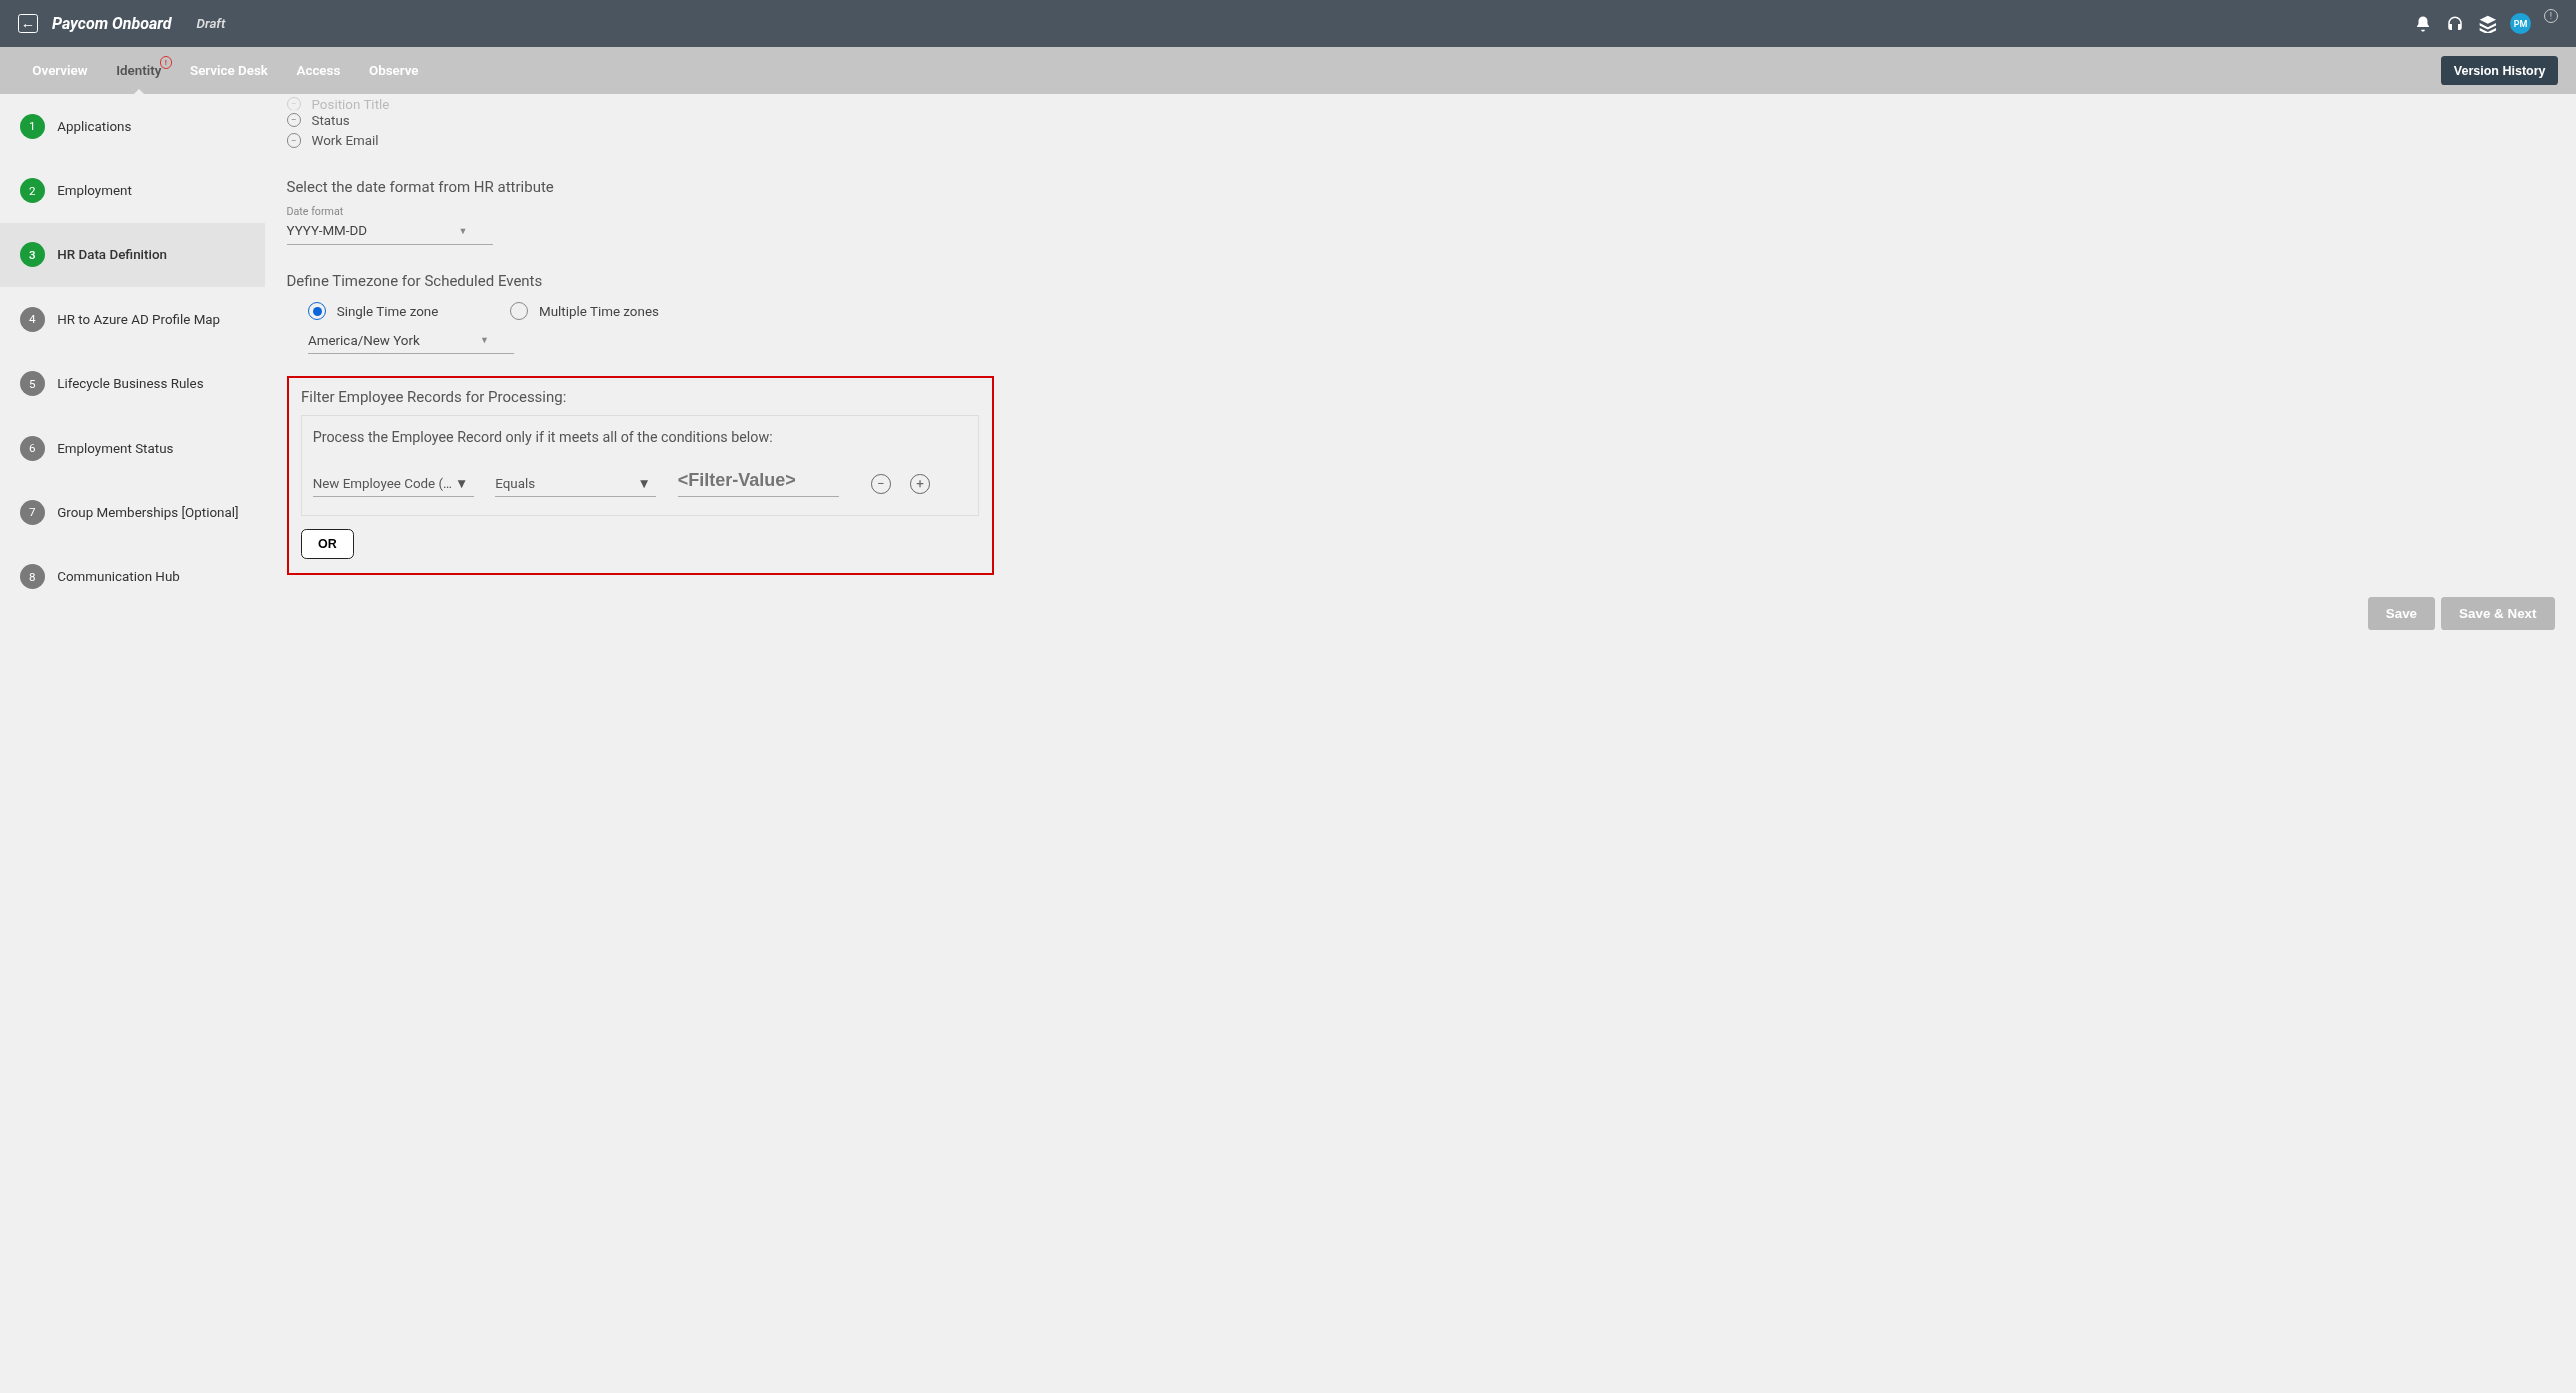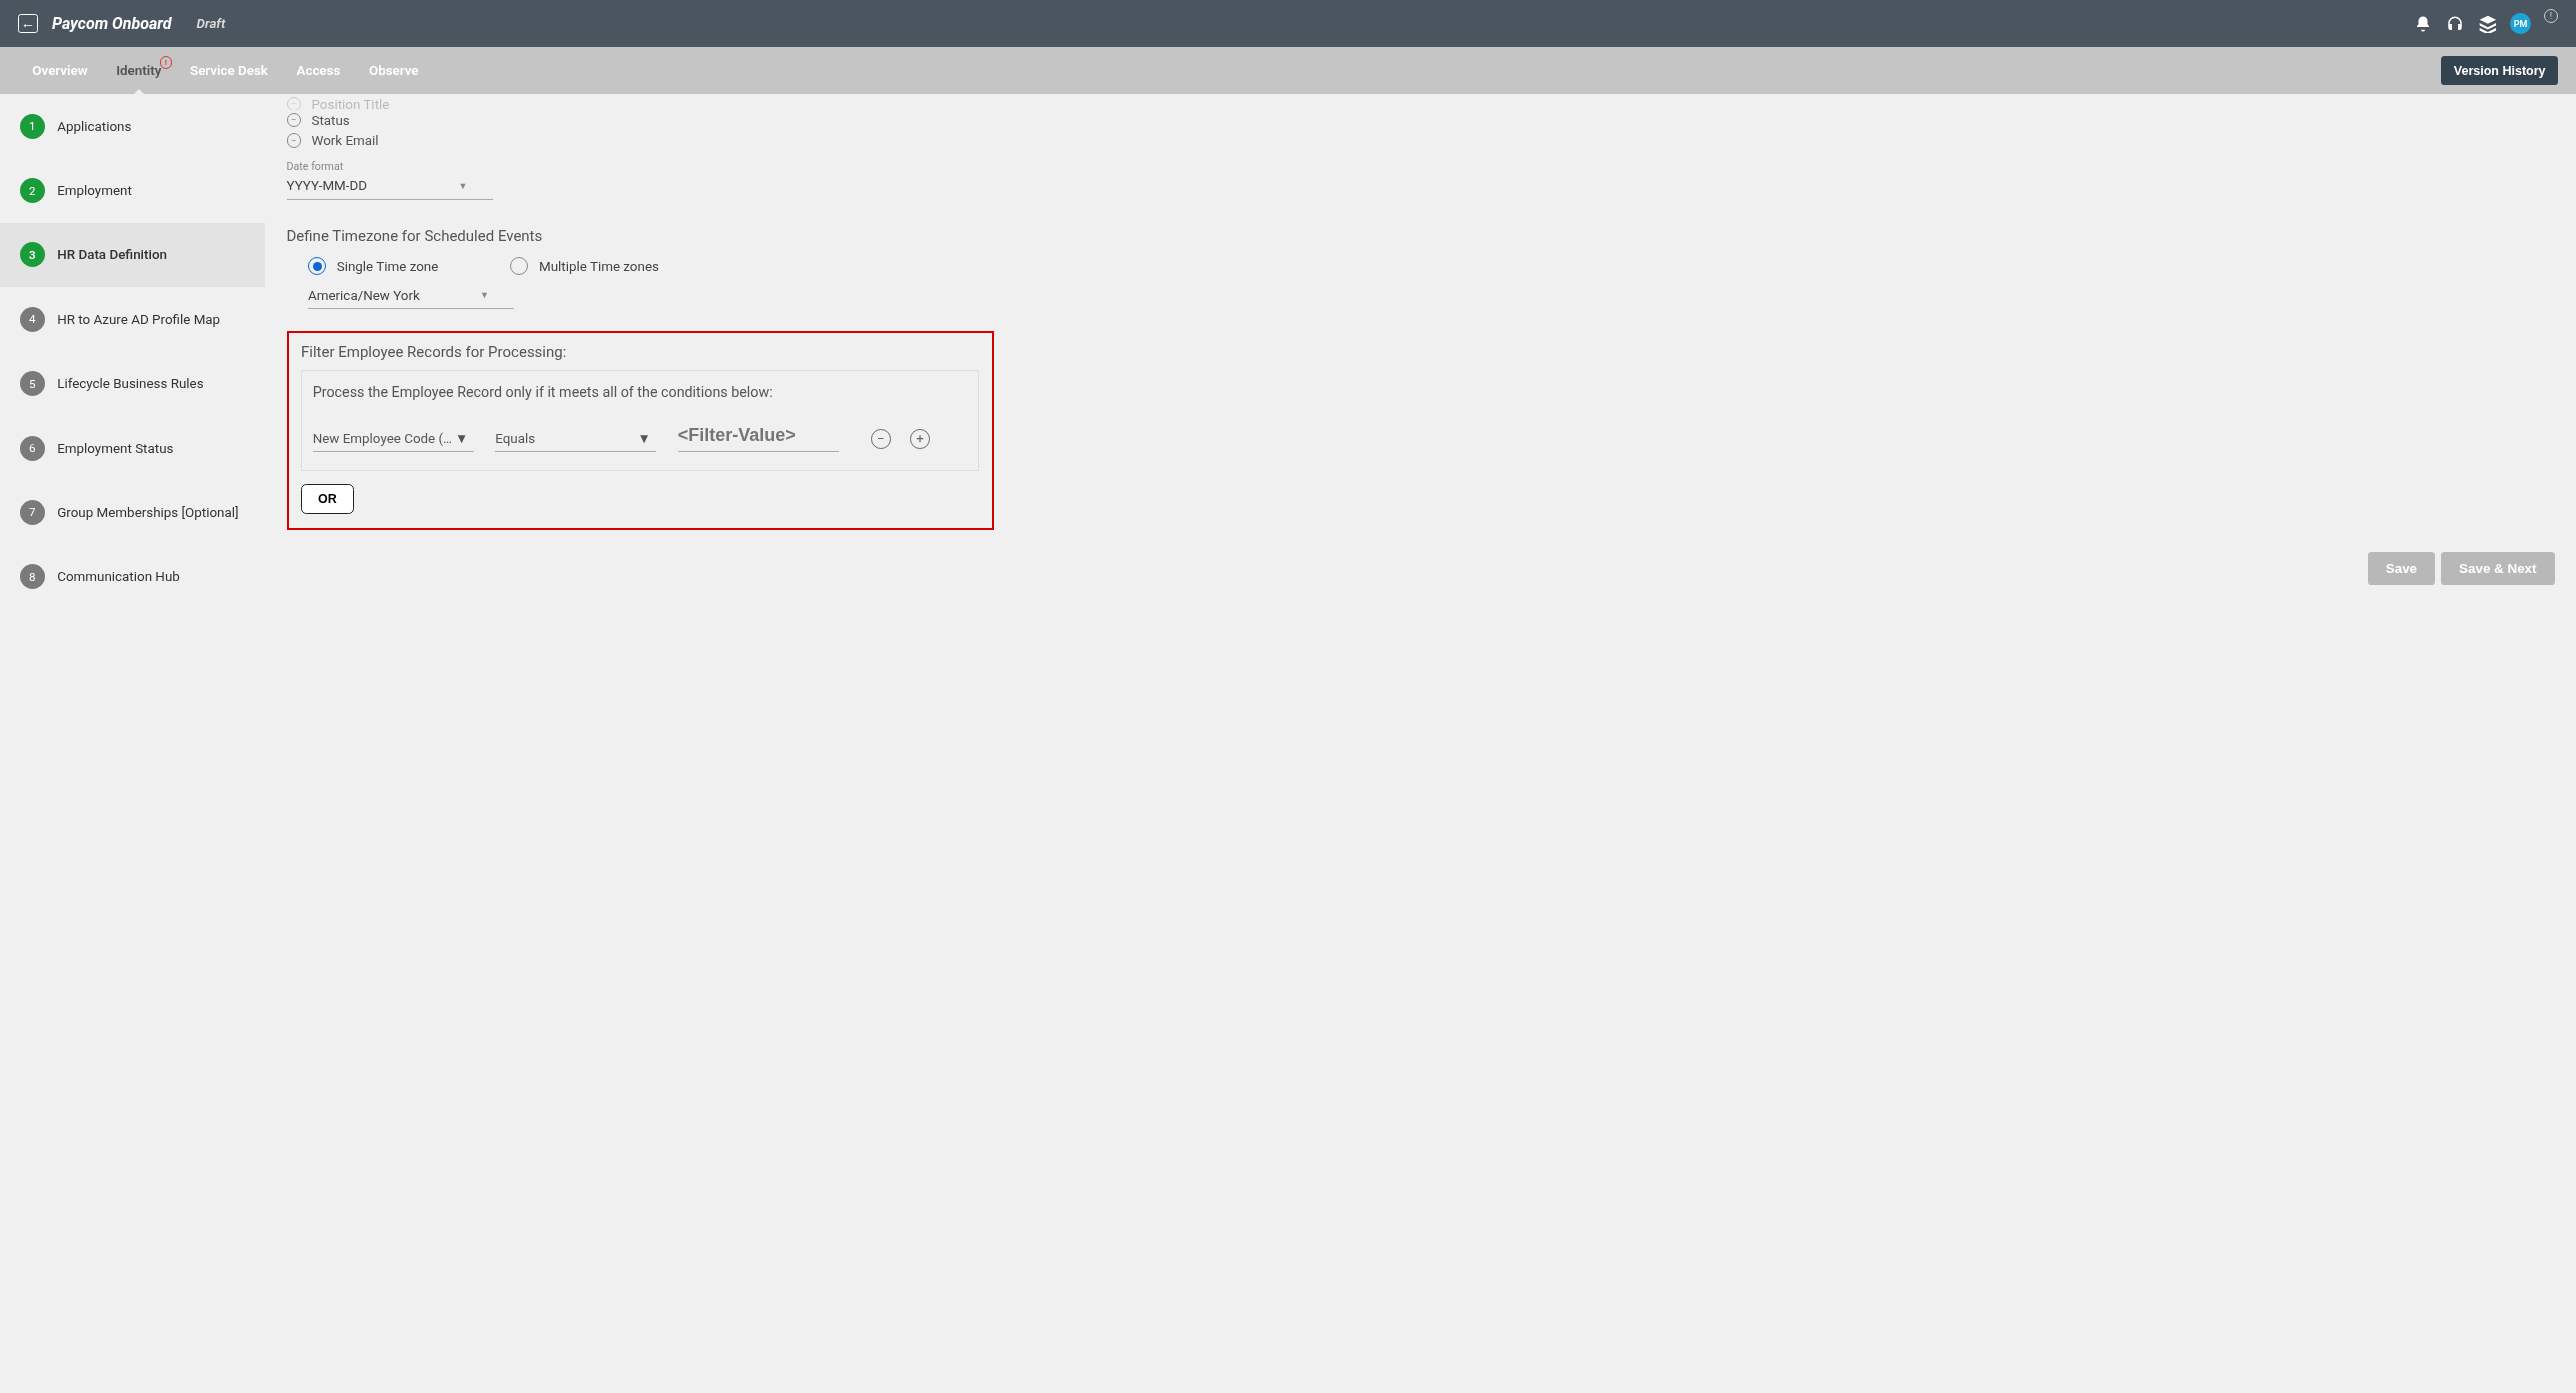--- a/index.html
+++ b/index.html
@@ -162,20 +162,21 @@
     </div>
     <div class="attr-row">
       <div class="minus-circle">−</div>
       <div class="attr-label">Status</div>
     </div>
     <div class="attr-row">
       <div class="minus-circle">−</div>
       <div class="attr-label">Work Email</div>
     </div>
 
+    <div class="section-title">Select the date format from HR attribute</div>
     <div style="margin-top:9px;">
       <div class="field-label">Date format</div>
       <div class="select-underline">
         <span>YYYY-MM-DD</span>
         <span class="caret">▼</span>
       </div>
     </div>
 
     <div class="section-title">Define Timezone for Scheduled Events</div>
     <div class="radio-row">

